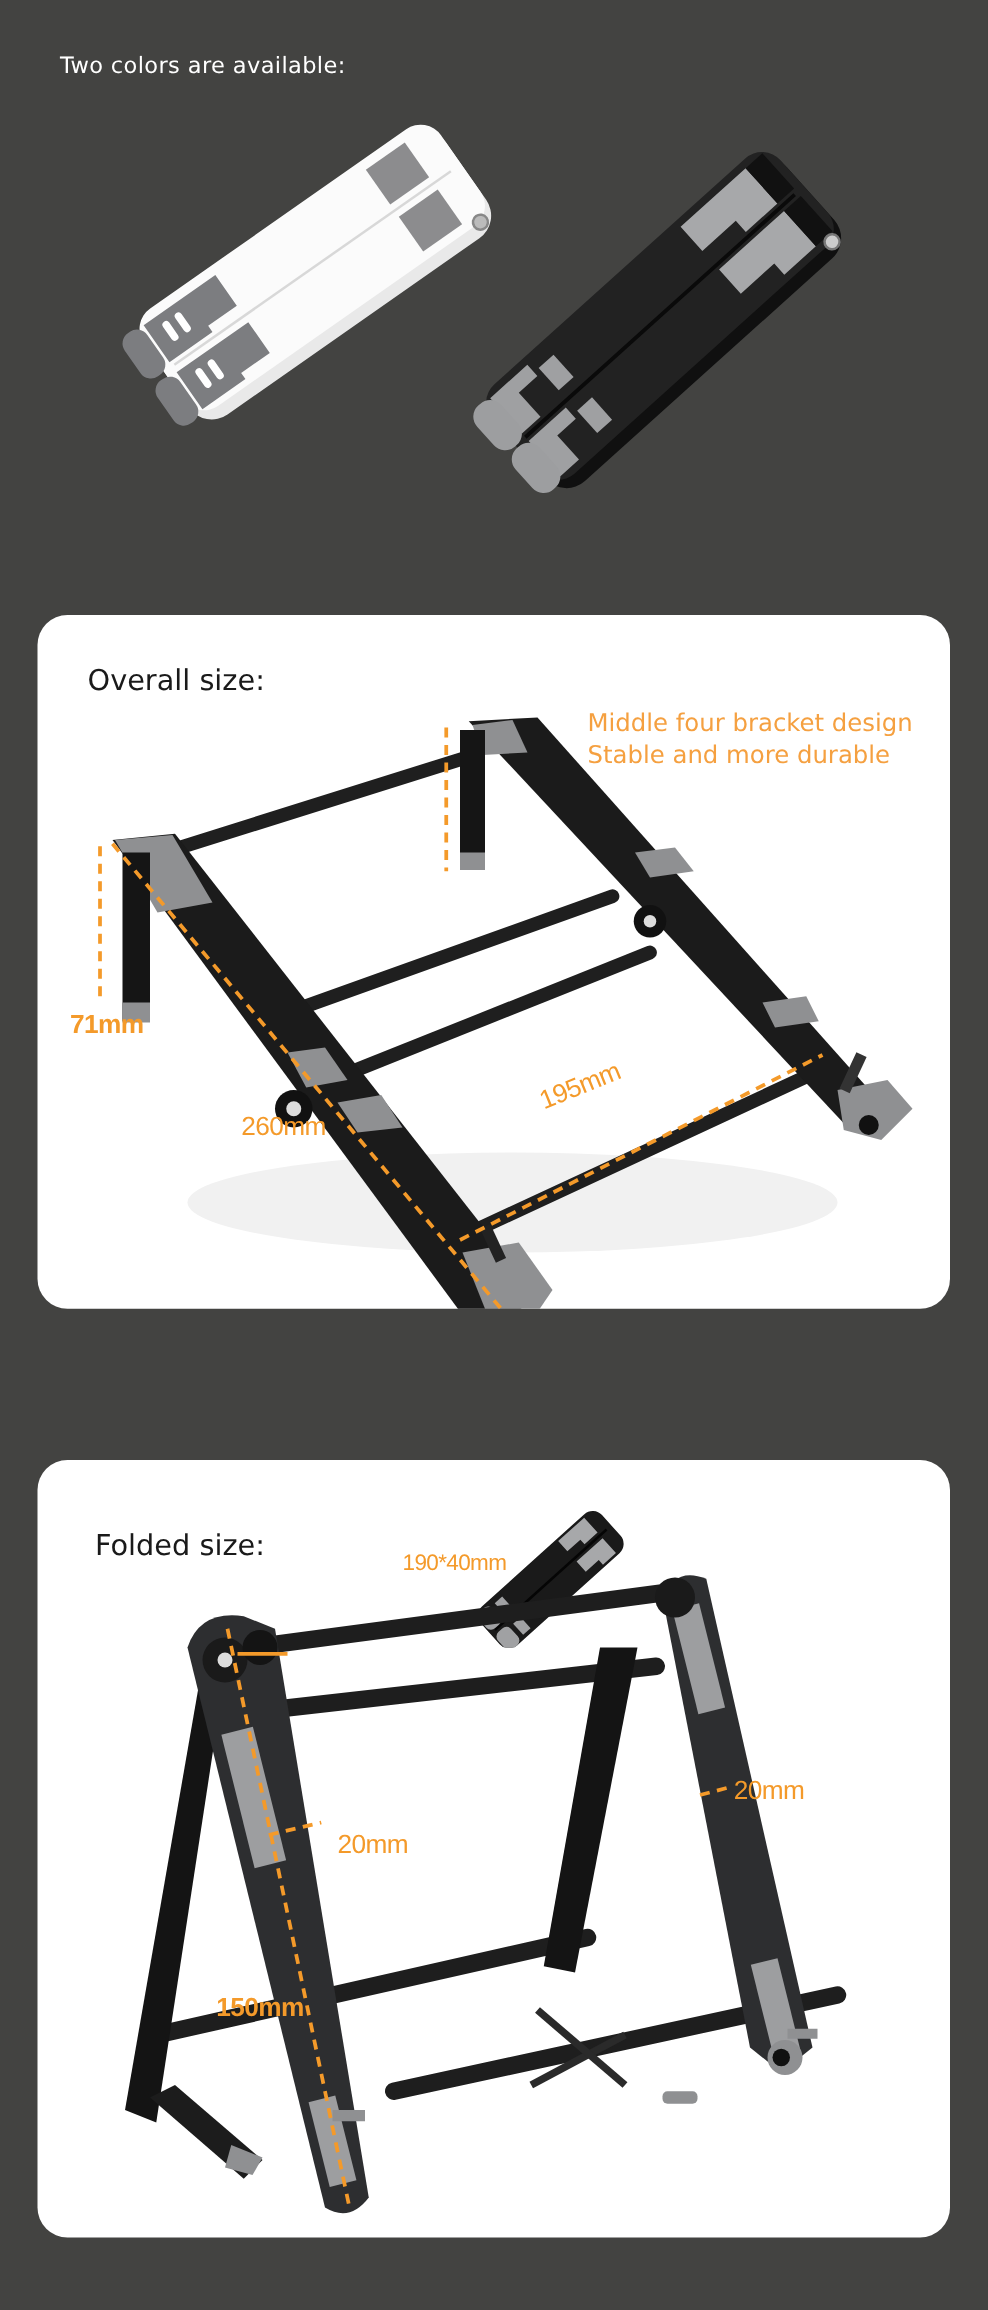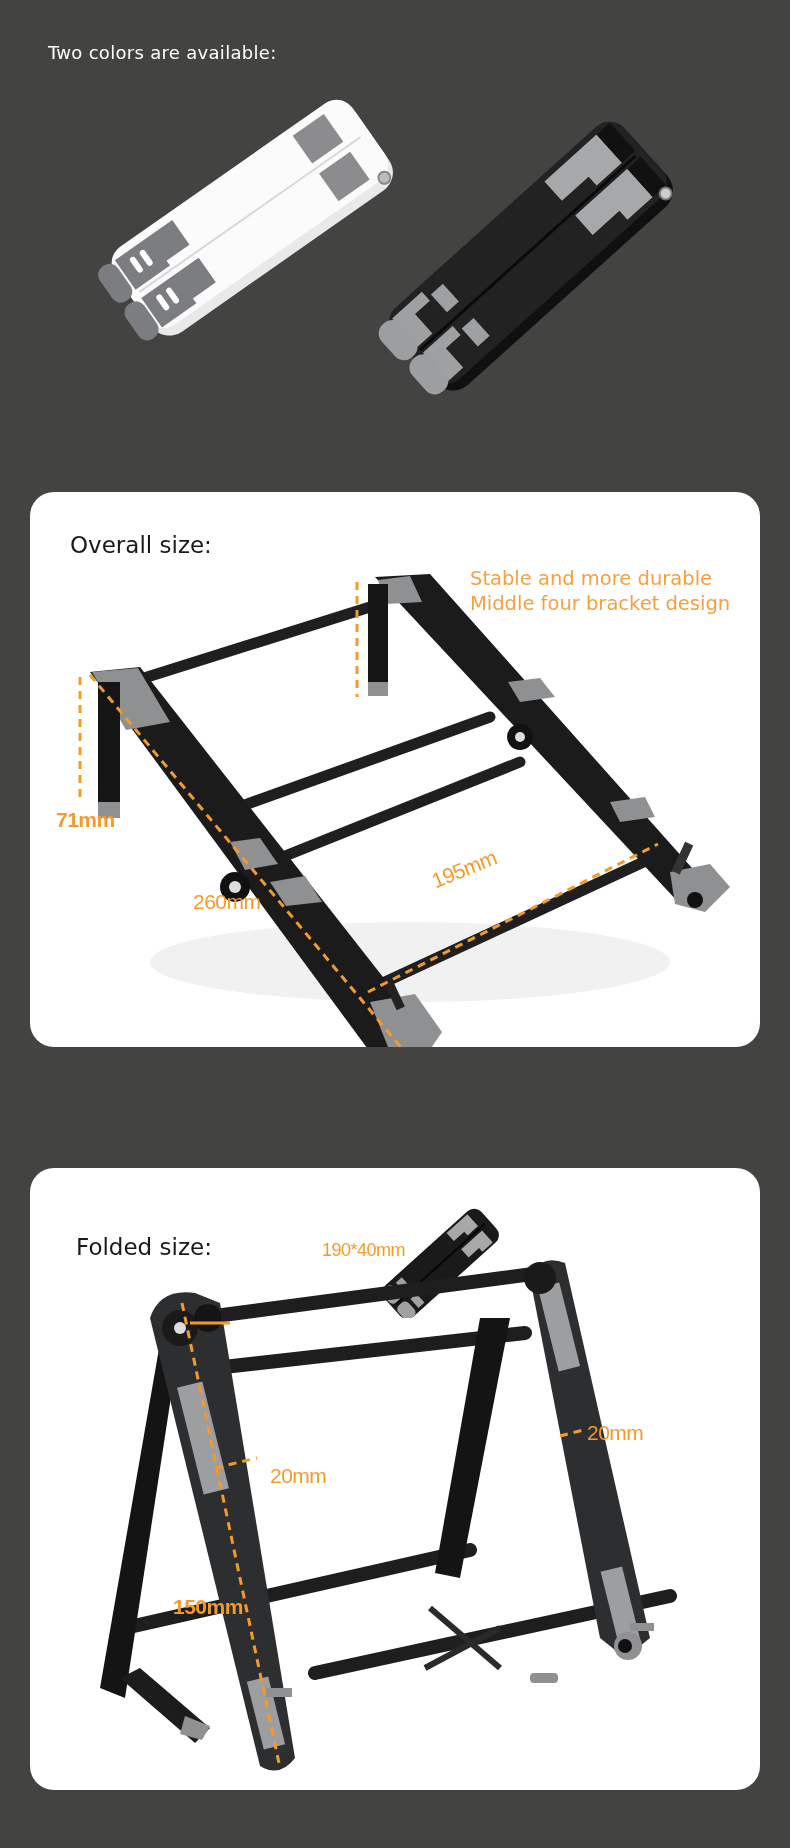--- a/index.html
+++ b/index.html
@@ -50,22 +50,22 @@
     <rect x="70" y="164" width="16" height="24" fill="#9fa0a2"></rect>
     <rect x="2" y="108" width="26" height="44" rx="12" fill="#9d9ea0"></rect>
     <rect x="2" y="154" width="26" height="44" rx="12" fill="#9d9ea0"></rect>
     <circle cx="312" cy="200" r="6" fill="#ccc" stroke="#777" stroke-width="2"></circle>
   </g>
 </svg>
 
 <div class="card" style="top:492px;height:555px;">
   <div class="card-title" style="left:40px;top:40px;">Overall size:</div>
   <div class="note" style="left:440px;top:74px;">
+    <div>Middle four bracket design</div>
     <div>Stable and more durable</div>
-    <div>Middle four bracket design</div>
   </div>
 
   <svg style="left:0;top:0;" width="730" height="621" viewBox="0 0 730 621">
 
     <ellipse cx="380" cy="470" rx="260" ry="40" fill="#f1f1f1"></ellipse>
 
     <g stroke="#1f1f1f" stroke-width="11" stroke-linecap="round">
       <line x1="95" y1="192" x2="340" y2="115"></line>
       <line x1="195" y1="320" x2="460" y2="225"></line>
       <line x1="240" y1="370" x2="490" y2="270"></line>
@@ -105,21 +105,21 @@
       <line x1="338" y1="500" x2="628" y2="352"></line>
     </g>
   </svg>
 
   <div class="dim" style="left:26px;top:316px;font-weight:bold;">71mm</div>
   <div class="dim" style="left:163px;top:398px;">260mm</div>
   <div class="dim" style="left:403px;top:378px;transform:rotate(-22deg);transform-origin:left center;">195mm</div>
 </div>
 
 <div class="card" style="top:1168px;height:622px;">
-  <div class="card-title" style="left:46px;top:66px;">Folded size:</div>
+  <div class="card-title" style="left:46px;top:56px;">Folded size:</div>
   <div class="dim" style="left:292px;top:72px;font-size:18px;">190*40mm</div>
 
   <svg style="left:340px;top:40px;" width="140" height="110" viewBox="0 0 140 110">
     <g transform="rotate(-42 70 55)">
       <rect x="5" y="35" width="130" height="42" rx="10" fill="#1a1a1a"></rect>
       <line x1="10" y1="56" x2="130" y2="56" stroke="#050505" stroke-width="2"></line>
       <path d="M95 37 h28 v16 h-14 v-5 h-14 z" fill="#a7a8aa"></path>
       <path d="M95 59 h28 v16 h-14 v-5 h-14 z" fill="#a7a8aa"></path>
       <rect x="6" y="37" width="14" height="18" rx="5" fill="#a0a1a3"></rect>
       <rect x="6" y="59" width="14" height="18" rx="5" fill="#a0a1a3"></rect>

